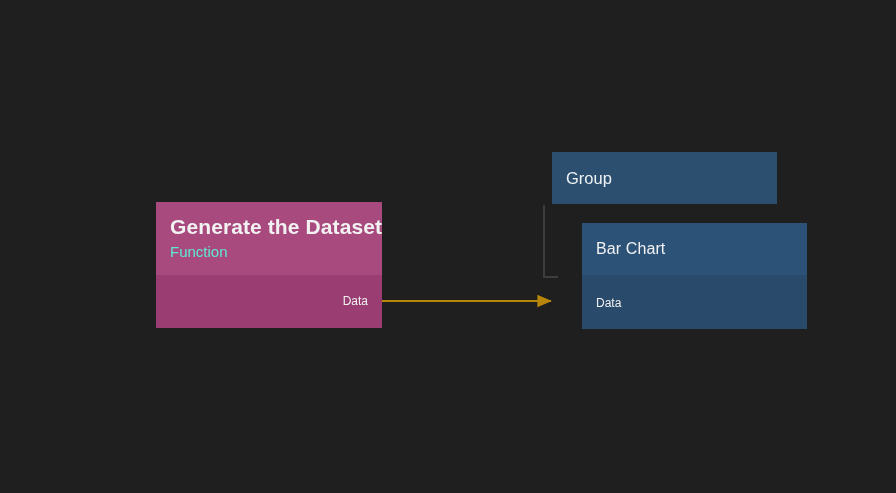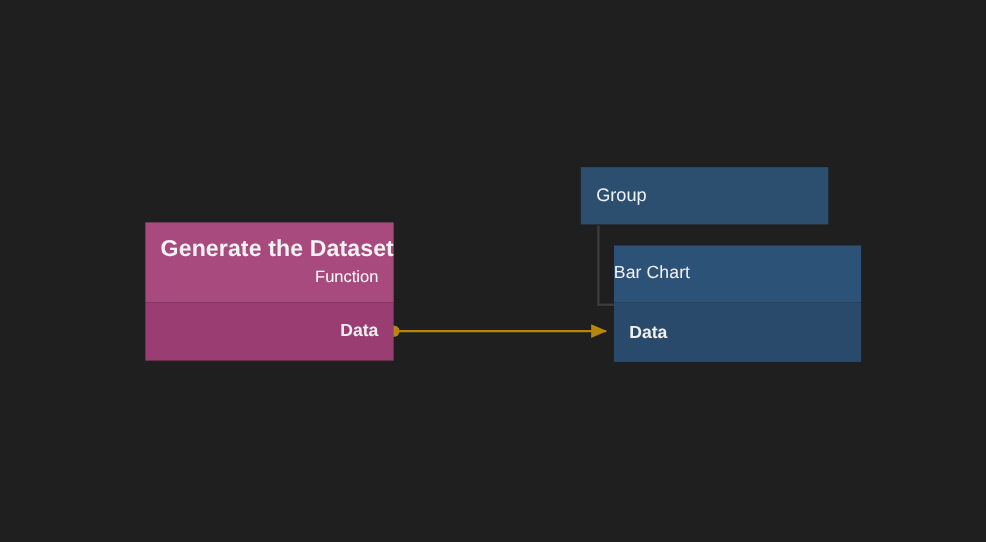--- a/index.html
+++ b/index.html
@@ -18,20 +18,21 @@
     height: 493px;
     background: #1f1f1f;
     overflow: hidden;
   }
 
   
   .node {
     position: absolute;
     box-sizing: border-box;
     overflow: hidden;
+    margin-left: 24px;
   }
   .node-title {
     color: #f2f2f2;
     font-size: 16px;
     line-height: 1.2;
     letter-spacing: 0.1px;
     white-space: nowrap;
   }
   .node-subtitle {
     font-size: 15px;
@@ -50,43 +51,41 @@
     height: 73px;
     background: #a94a7f;
     padding: 12px 14px 0 14px;
     box-sizing: border-box;
   }
   #node-function .node-title {
     font-weight: bold;
     font-size: 21px;
   }
   #node-function .node-subtitle {
-    color: #ffffff;
+    color: #5eead4;
     margin-top: 4px;
-    text-align: right;
   }
   #node-function .fn-body {
     height: 53px;
     background: #993d72;
     position: relative;
   }
 
   .port-row {
     position: absolute;
     left: 0;
     right: 0;
     height: 20px;
     display: flex;
     align-items: center;
   }
   .port-label {
     color: #f0f0f0;
-    font-size: 16px;
-    white-space: nowrap;
-    font-weight: bold;
+    font-size: 12px;
+    white-space: nowrap;
   }
   #out-port-data {
     top: 16px;
     justify-content: flex-end;
     padding-right: 14px;
   }
 
   
   #node-group {
     left: 528px;
@@ -131,20 +130,21 @@
   
   #node-barchart {
     left: 558px;
     top: 223px;
     width: 225px;
     height: 106px;
   }
   #node-barchart .bc-header {
     height: 52px;
     background: #2d5277;
+    padding-left: 14px;
     box-sizing: border-box;
   }
   #node-barchart .node-title {
     font-weight: normal;
     line-height: 52px;
   }
   #node-barchart .bc-body {
     height: 54px;
     background: #2a4a6b;
     position: relative;

